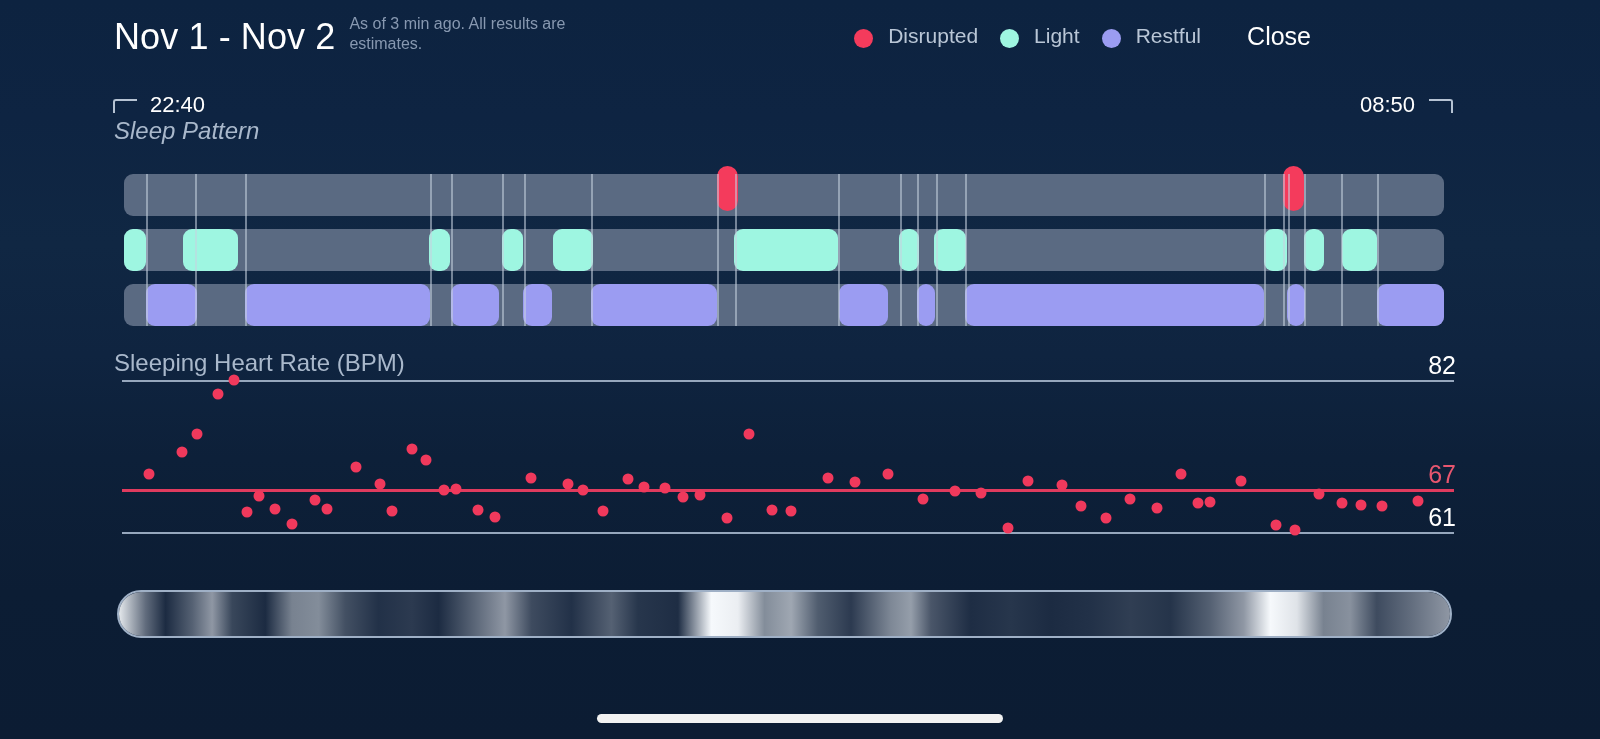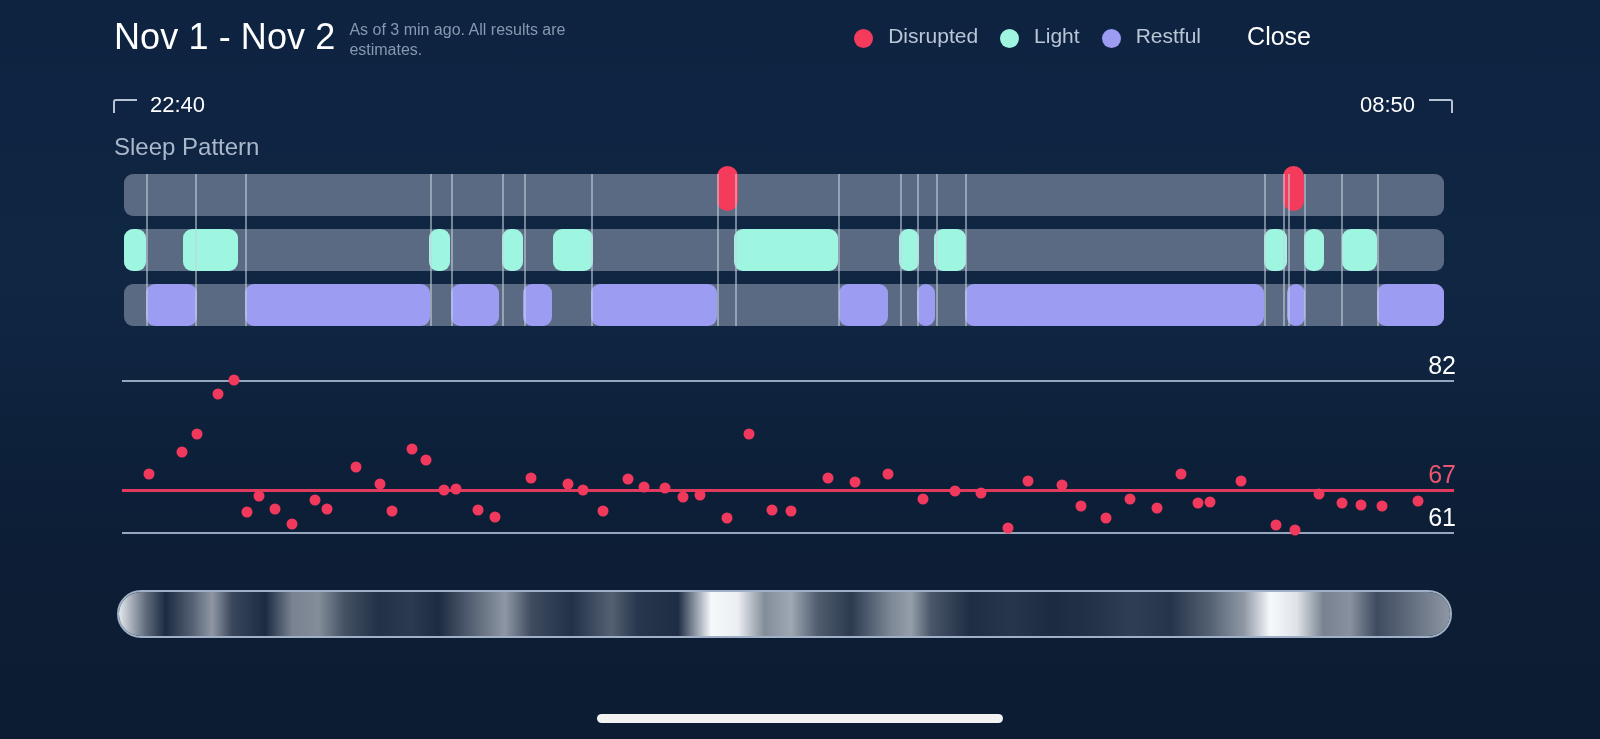--- a/index.html
+++ b/index.html
@@ -48,21 +48,20 @@
   #date-range {
     font-size: 36px;
     font-weight: 400;
     color: #ffffff;
     letter-spacing: 0.1px;
     line-height: 46px;
     white-space: nowrap;
   }
   #subtitle {
     margin-left: 14px;
-    margin-top: 6px;
     font-size: 16px;
     line-height: 20px;
     color: #8798b0;
     width: 258px;
   }
 
   #legend {
     position: absolute;
     right: 145px;
     top: 24px;
@@ -137,21 +136,21 @@
   }
 
   
   .section-label {
     position: absolute;
     left: 114px;
     font-size: 24px;
     color: #a9b8cb;
     white-space: nowrap;
   }
-  #label-sleep-pattern { top: 133px; }
+  #label-sleep-pattern { top: 117px; font-style: italic; }
   #label-heart-rate    { top: 349px; }
   #label-sleep-activity{ top: 550px; }
 
   
   #sleep-pattern {
     position: absolute;
     left: 124px;
     top: 174px;
     width: 1320px;
     height: 152px;
@@ -327,20 +326,21 @@
   </div>
 
   <div id="time-row">
     <span class="bracket" id="bracket-left"></span>
     <span id="time-start">22:40</span>
     <span id="time-end">08:50</span>
     <span class="bracket" id="bracket-right"></span>
   </div>
 
   <div class="section-label" id="label-sleep-pattern">Sleep Pattern</div>
+  <div class="section-label" id="label-heart-rate">Sleeping Heart Rate (BPM)</div>
 
   <div id="sleep-pattern">
     <div class="track" id="track-disrupted"></div>
     <div class="track" id="track-light"></div>
     <div class="track" id="track-restful"></div>
   <div class="pill-disrupted" style="left: 592.68px; width: 21.12px; top: -8px;"></div>
       <div class="pill-disrupted" style="left: 1158.96px; width: 21.12px; top: -8px;"></div>
       <div class="seg seg-light" style="left: 0px; width: 22.44px; top: 55px;"></div>
       <div class="seg seg-light" style="left: 59.4px; width: 54.12px; top: 55px;"></div>
       <div class="seg seg-light" style="left: 304.92px; width: 21.12px; top: 55px;"></div>

